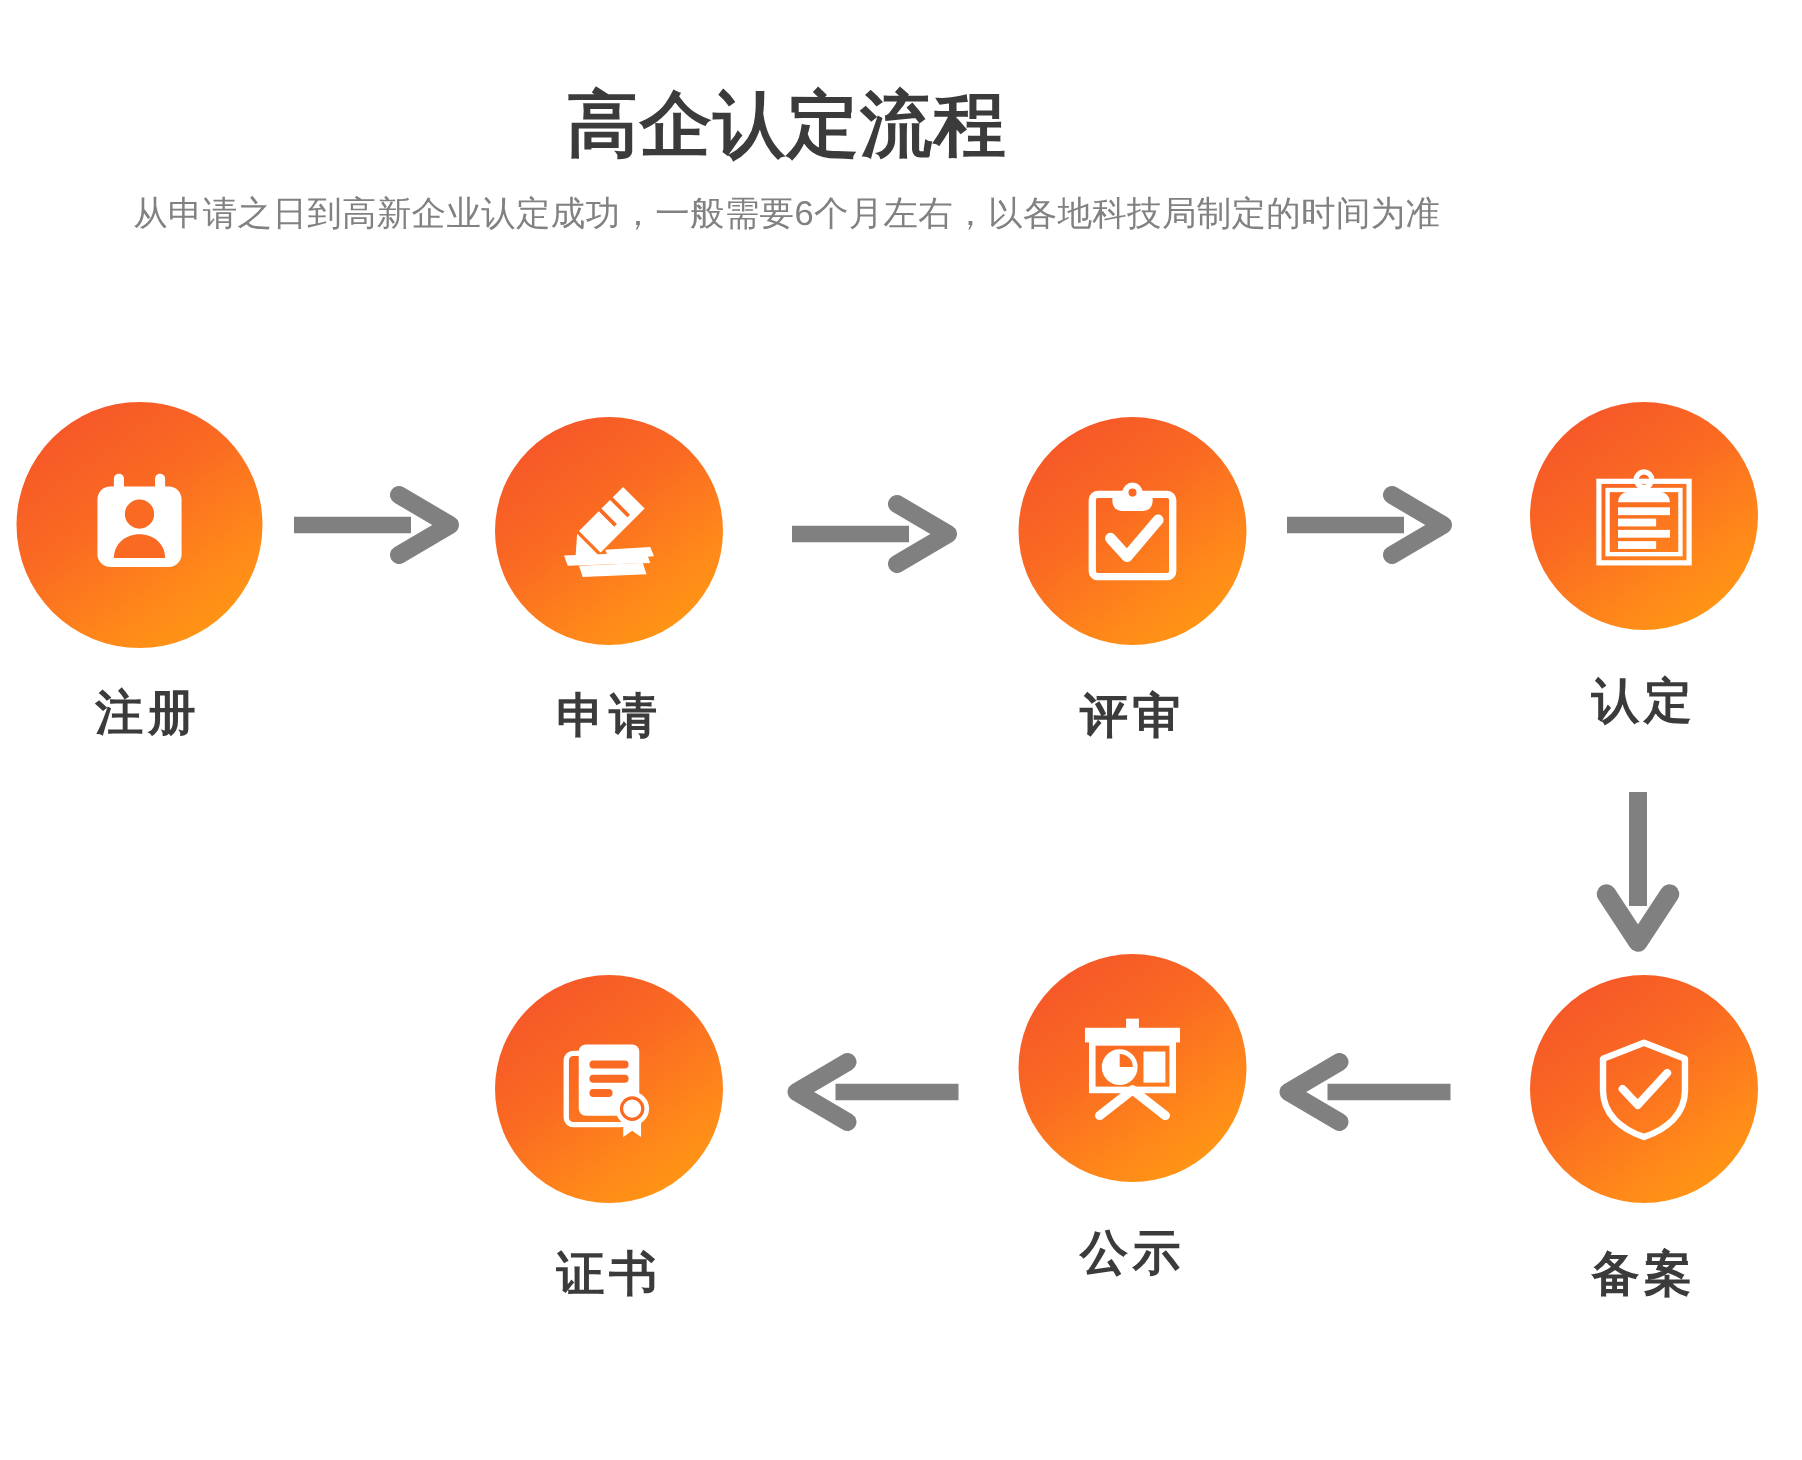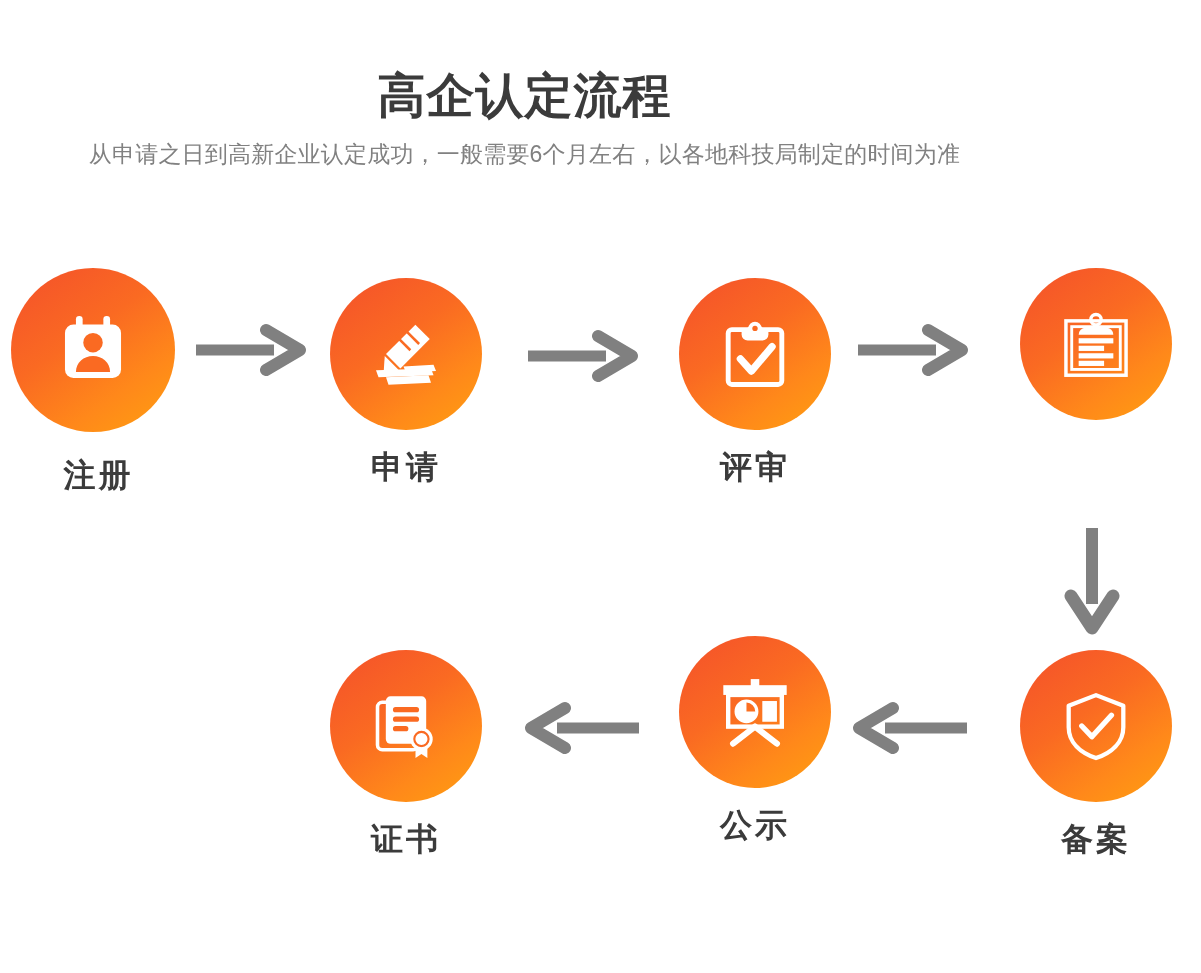--- a/index.html
+++ b/index.html
@@ -12,21 +12,21 @@
     height: 973px;
     position: relative;
     overflow: hidden;
     font-family: "Liberation Sans", "DejaVu Sans", sans-serif;
   }
 
   
   .header {
     position: absolute;
     left: 0;
-    top: 12px;
+    top: 0;
     width: 1049px;
     text-align: center;
   }
   .page-title {
     margin: 0;
     padding-top: 58px;
     font-size: 48px;
     line-height: 1.08;
     font-weight: bold;
     color: #3b3b3b;
@@ -61,21 +61,21 @@
     background: linear-gradient(145deg, #f4502b 0%, #fa6a22 42%, #ff881a 72%, #ffa010 100%);
     display: flex;
     align-items: center;
     justify-content: center;
     box-sizing: border-box;
   }
   .node-circle svg {
     display: block;
   }
   .node-label {
-    margin-top: 16px;
+    margin-top: 26px;
     font-size: 32px;
     font-weight: bold;
     color: #3b3b3b;
     letter-spacing: 3px;
     white-space: nowrap;
   }
 
   
   #node-register  { left: 0px;    top: 268px; width: 185px; }
   #node-register  .node-circle { width: 164px; height: 164px; margin: 0 auto; }
@@ -207,20 +207,21 @@
           <circle cx="32" cy="11" r="4.5" stroke="#ffffff" stroke-width="3" fill="none"></circle>
           <g fill="#ffffff">
             <rect x="17" y="27" width="30" height="4.5"></rect>
             <rect x="17" y="33.5" width="22" height="4.5"></rect>
             <rect x="17" y="40" width="30" height="4.5"></rect>
             <rect x="17" y="46.5" width="22" height="4.5"></rect>
           </g>
         </svg>
       </span>
     </div>
+    <div class="node-label">认定</div>
   </div>
 
   <div class="arrow" id="arrow-down">
     <svg width="60" height="108" viewBox="0 0 60 108">
       <rect x="24" y="0" width="12" height="76" fill="#808080"></rect>
       <path d="M9 68 L30 100 L51 68" stroke="#808080" stroke-width="13" stroke-linecap="round" stroke-linejoin="round" fill="none"></path>
     </svg>
   </div>
 
   <div class="node" id="node-record">

